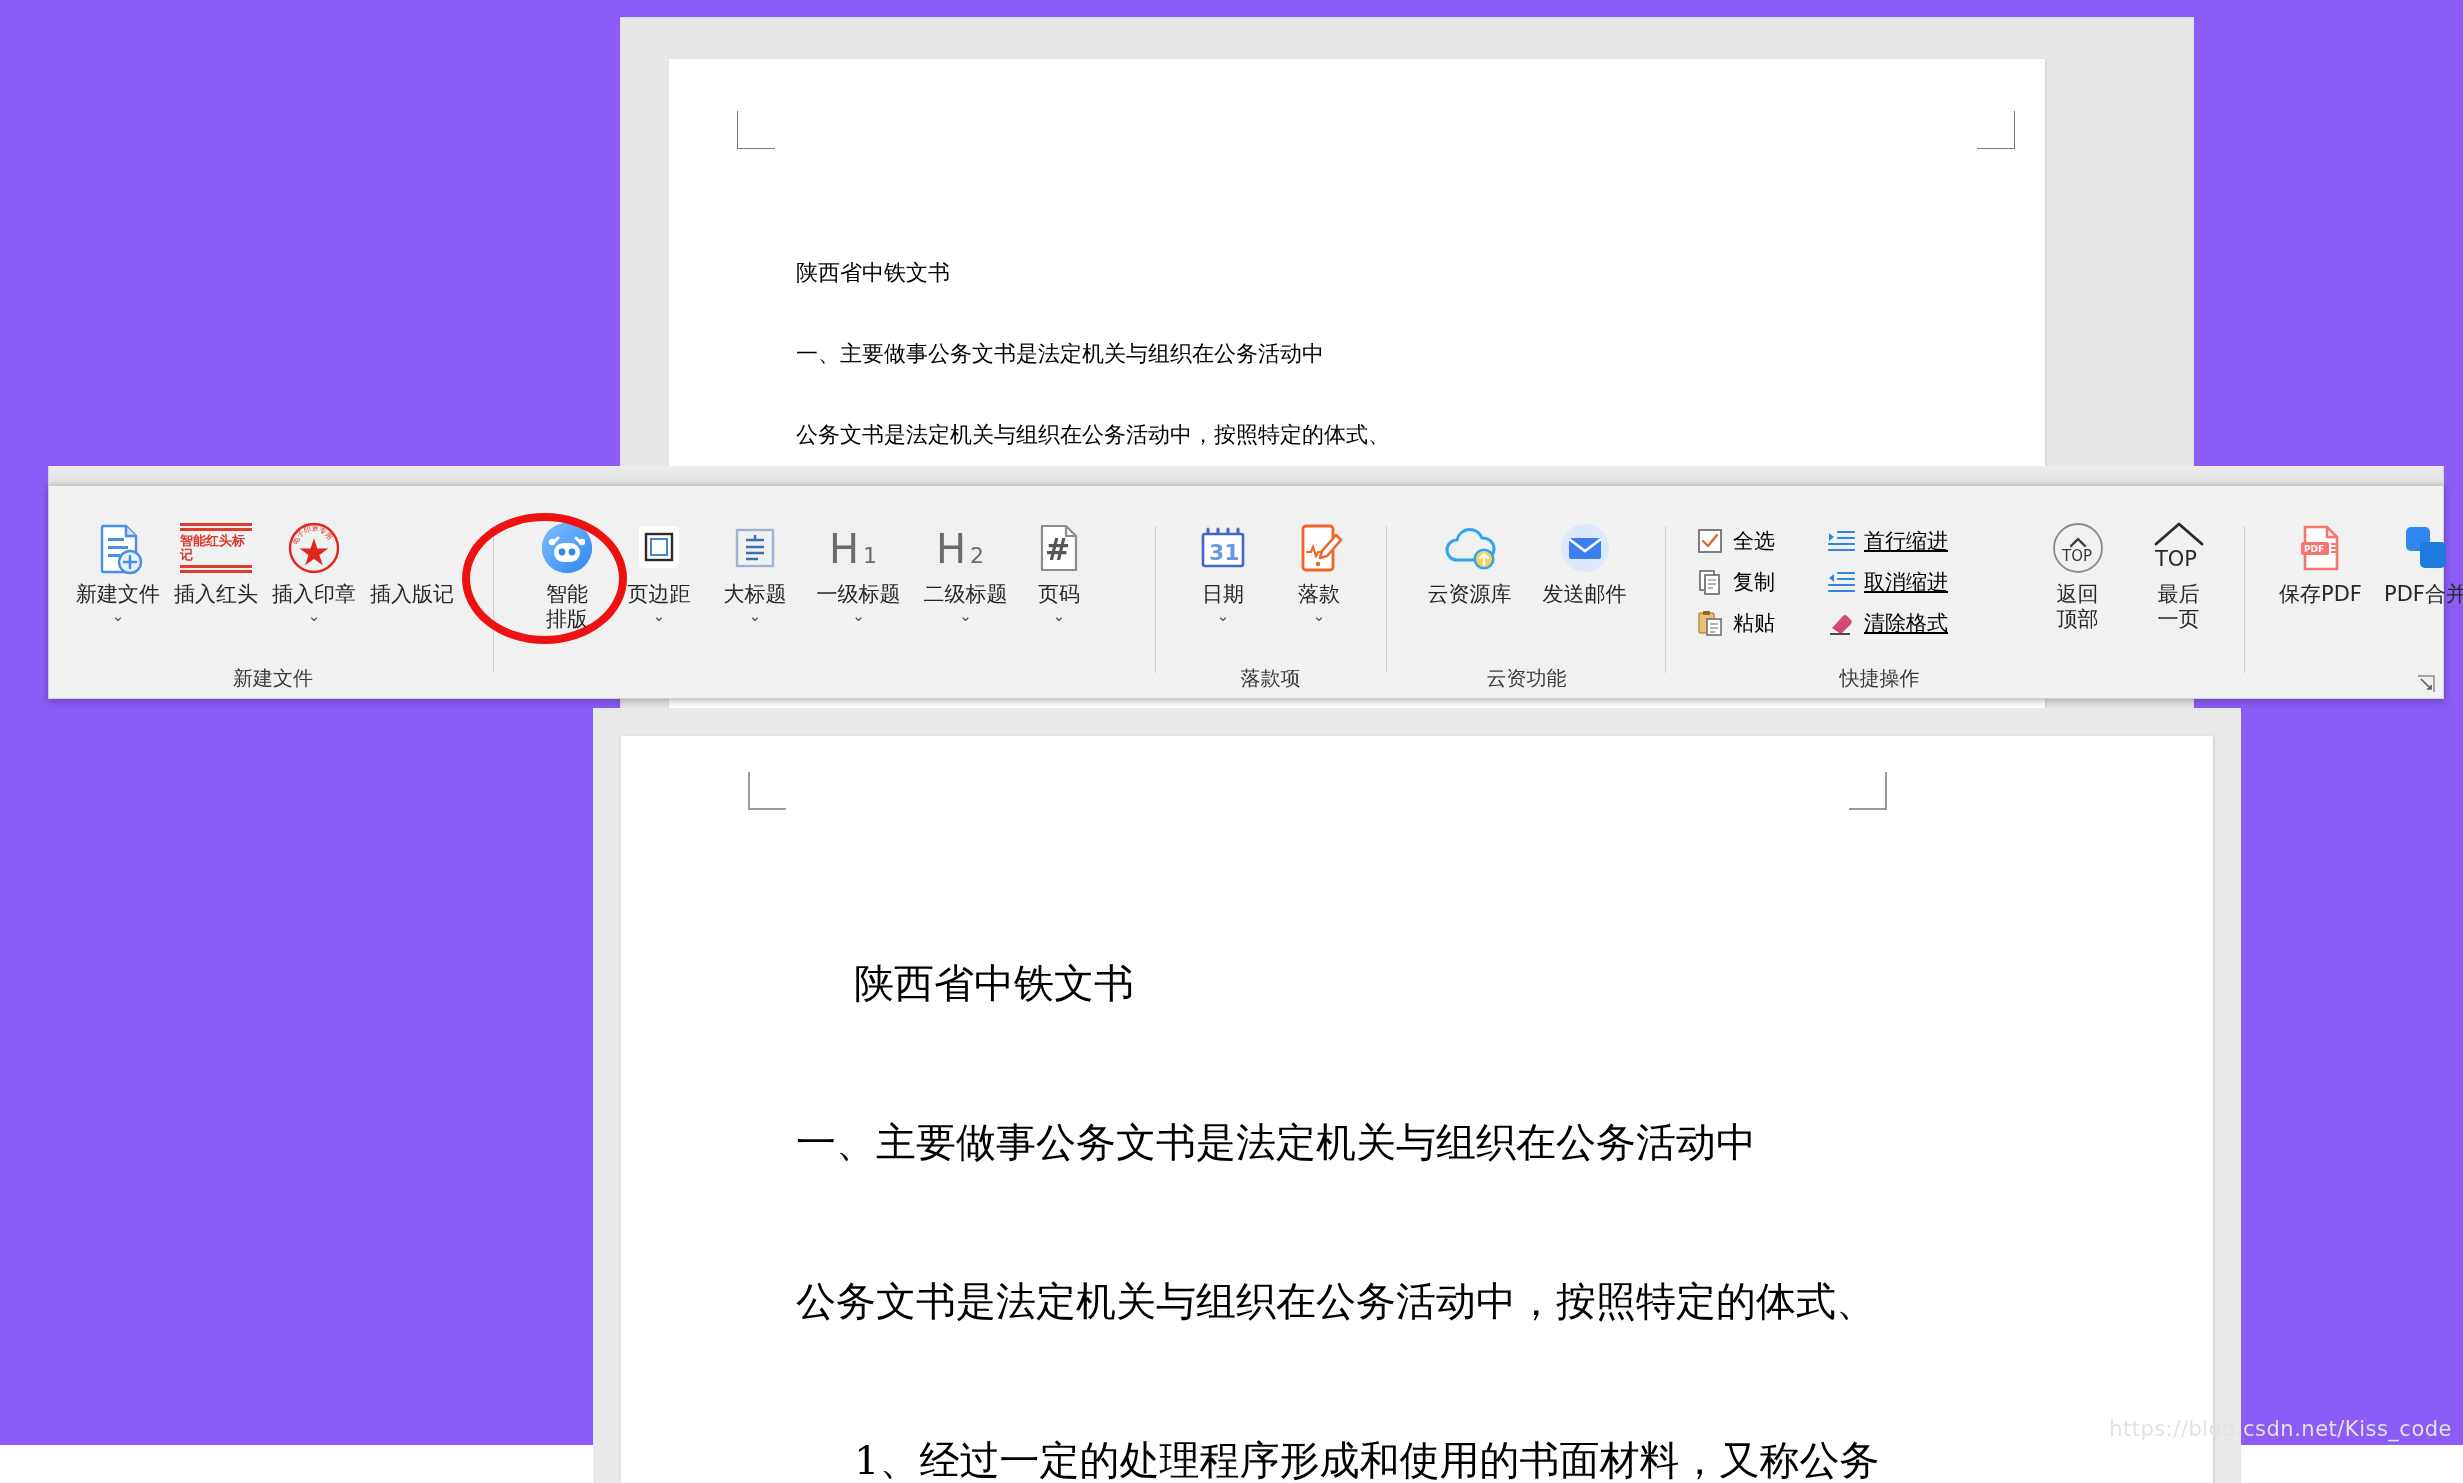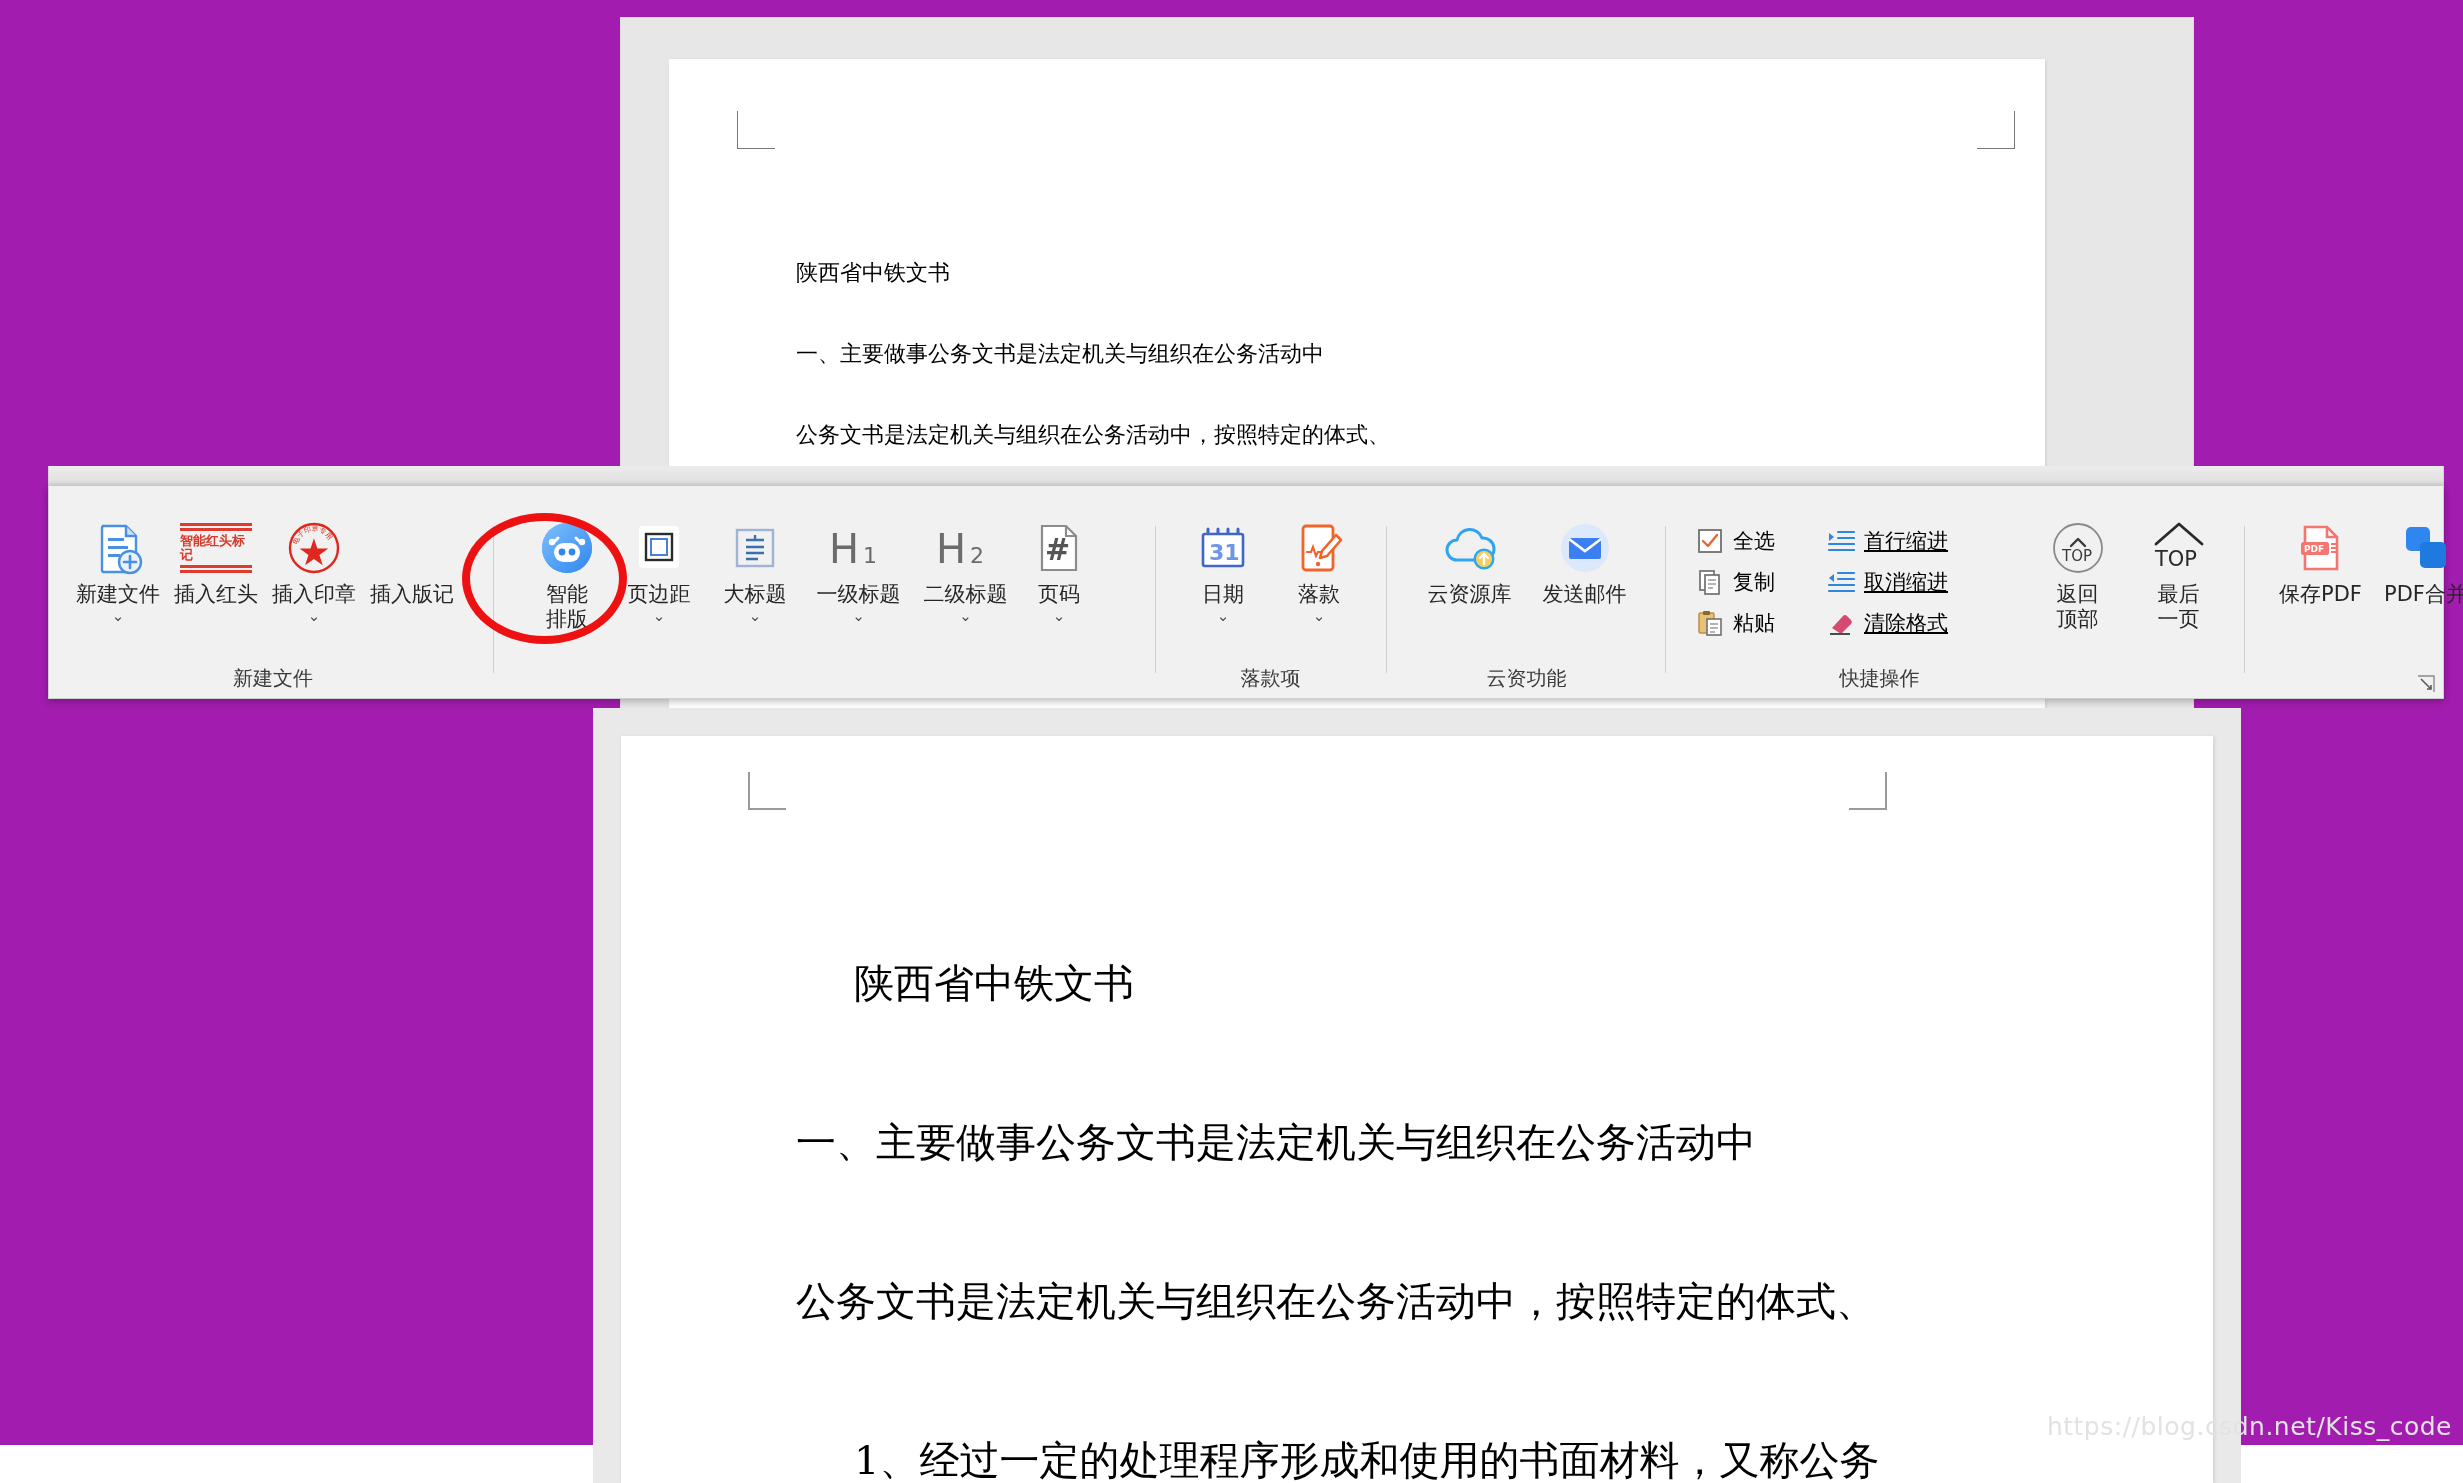--- a/index.html
+++ b/index.html
@@ -13,21 +13,21 @@
     position: relative;
     width: 2464px; height: 1484px;
     background: #ffffff;
   }
 
   
   .doc-canvas {
     position: absolute;
     left: 0; top: 0;
     width: 2464px; height: 1445px;
-    background: #a21caf;
+    background: #8b5cf6;
   }
   
   .page-outer-top {
     position: absolute;
     left: 621px; top: 18px;
     width: 1572px; height: 736px;
     background: #e7e7e7;
     box-shadow: 0 0 0 1px #dcdcdc;
   }
   .page-inner-top {
@@ -215,21 +215,21 @@
     width: 165px; height: 131px;
     border: 8px solid #ee1111;
     border-radius: 50%;
     pointer-events: none;
     z-index: 60;
   }
 
   .watermark {
     position: absolute;
     right: 12px; bottom: 4px;
-    font-size: 25px;
+    font-size: 21px;
     color: #e2e2e2;
     font-family: "DejaVu Sans", "Liberation Sans", sans-serif;
     letter-spacing: 0.5px;
   }
   
   .redhead { display:flex; flex-direction:column; align-items:center; justify-content:center; gap:3px; width:72px;}
   .redhead .rl { height:3px; background:#e03b2f; width:100%; }
   .redhead .rt { font-size:13px; color:#d8392c; font-weight:bold; line-height:14px; font-family:"DejaVu Sans",sans-serif; }
 </style>
 </head>

